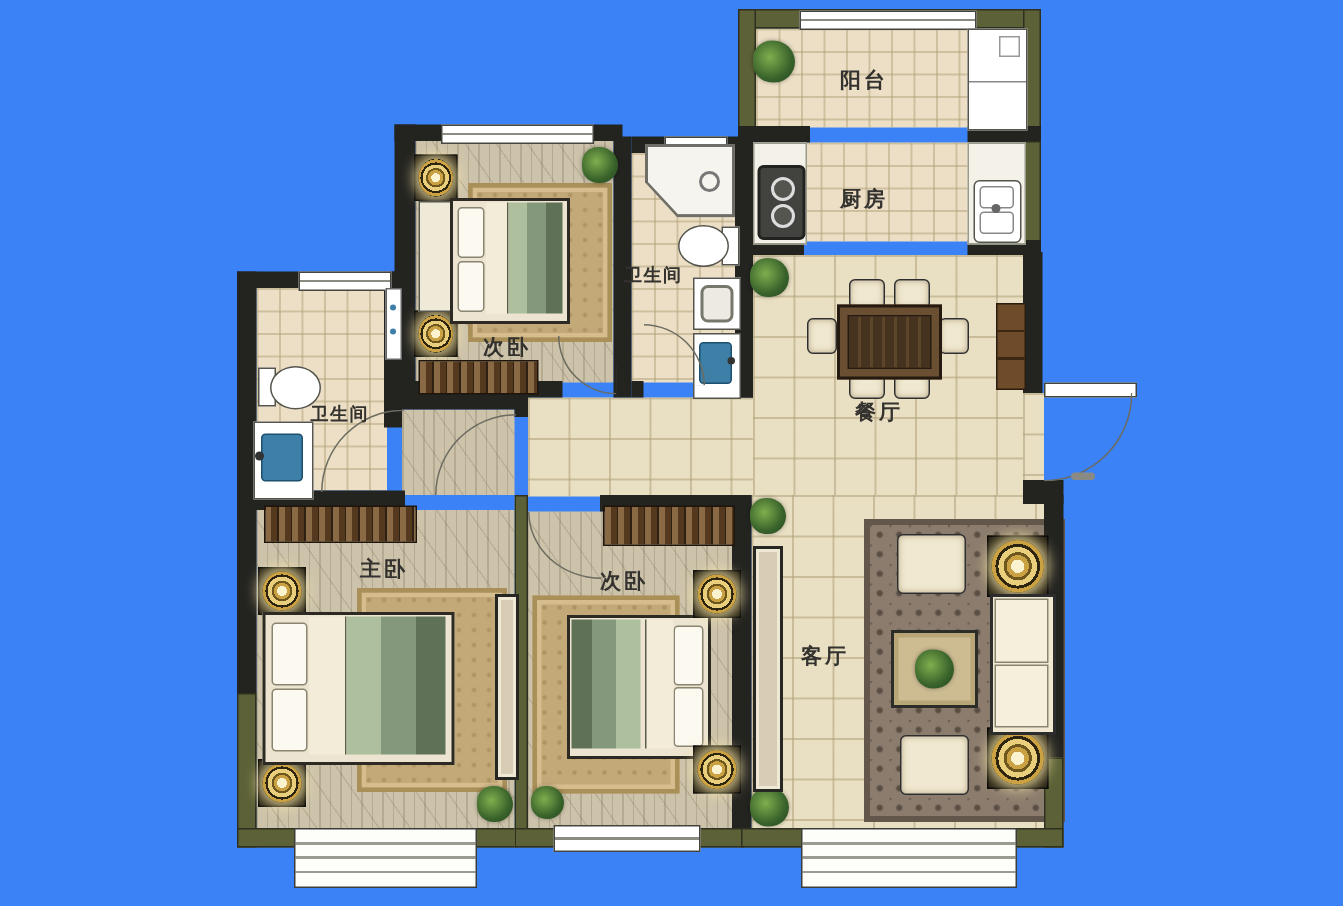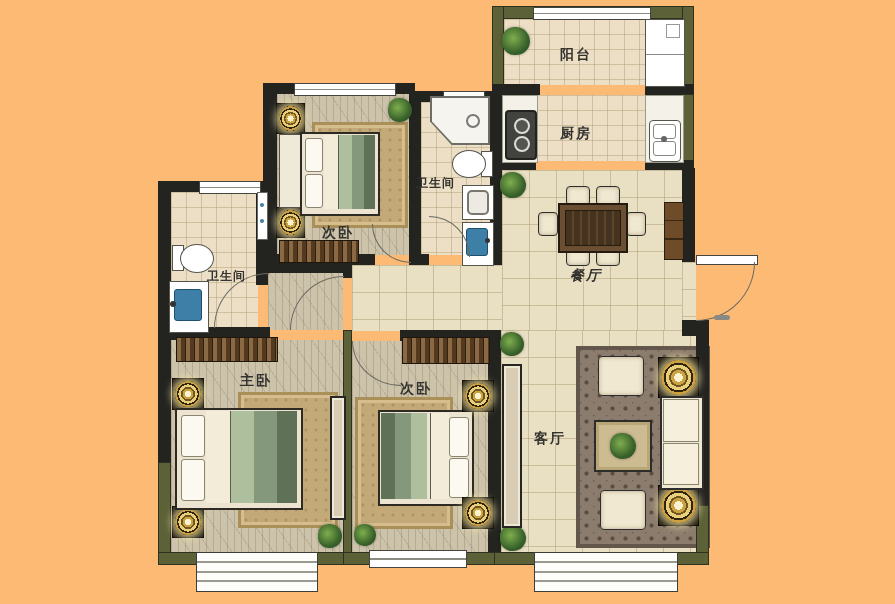--- a/index.html
+++ b/index.html
@@ -1,16 +1,16 @@
 <!DOCTYPE html>
 <html><head>
 <meta charset="utf-8">
 <style>
   html,body{margin:0;padding:0;background:#ffffff;}
-  #stage{position:relative;width:895px;height:604px;background:#fdba74;overflow:hidden;
+  #stage{position:relative;width:895px;height:604px;background:#3b82f6;overflow:hidden;
          font-family:"DejaVu Sans",sans-serif;}
   .abs{position:absolute;}
   
   .w{background:#232320;}
   .wo{background:#5c6137;box-shadow:inset 0 0 0 1px #2e3020;}
   
   .tile{background-color:#e9dfc3;
     background-image:linear-gradient(rgba(176,160,120,.55) 1px,transparent 1px),
                      linear-gradient(90deg,rgba(176,160,120,.55) 1px,transparent 1px);
     background-size:27px 27px;}
@@ -272,18 +272,18 @@
       <div class="lamp"></div>
     </div>
   <div class="abs plant" style="left:354px;top:524px;width:22px;height:22px;"></div>
   <div class="abs arc-bl" style="left:352px;top:341px;width:48px;height:44px;"></div>
 
   <div class="abs label" style="left:560px;top:47px;">阳台</div>
   <div class="abs label" style="left:560px;top:126px;">厨房</div>
   <div class="abs label label-s" style="left:416px;top:177px;">卫生间</div>
   <div class="abs label label-s" style="left:207px;top:270px;">卫生间</div>
   <div class="abs label" style="left:322px;top:225px;">次卧</div>
-  <div class="abs label" style="left:570px;top:268px;font-style:italic;">餐厅</div>
+  <div class="abs label" style="left:570px;top:268px;">餐厅</div>
   <div class="abs label" style="left:240px;top:373px;">主卧</div>
   <div class="abs label" style="left:400px;top:381px;">次卧</div>
   <div class="abs label" style="left:534px;top:431px;">客厅</div>
 
 </div>
 
 </body></html>

